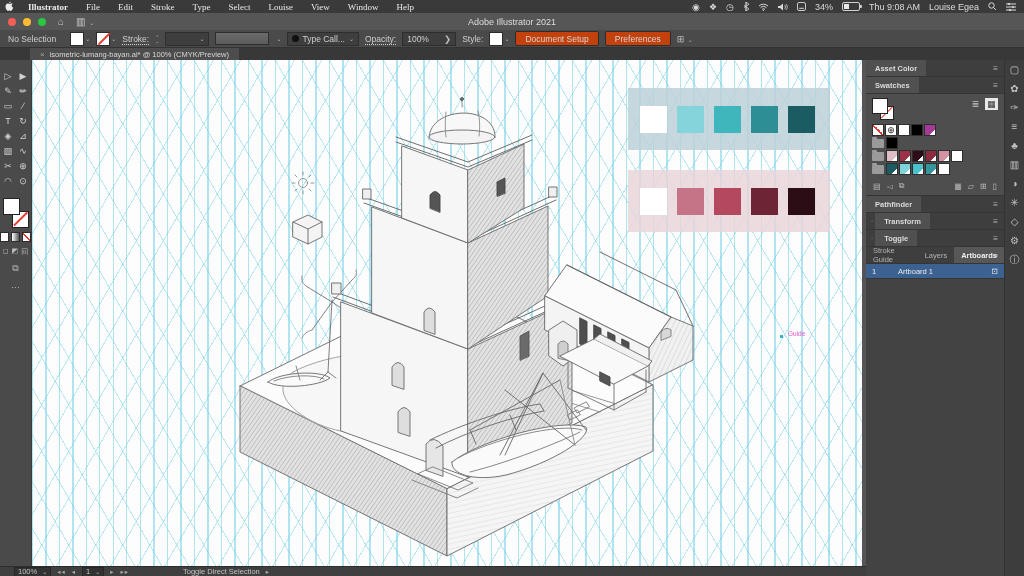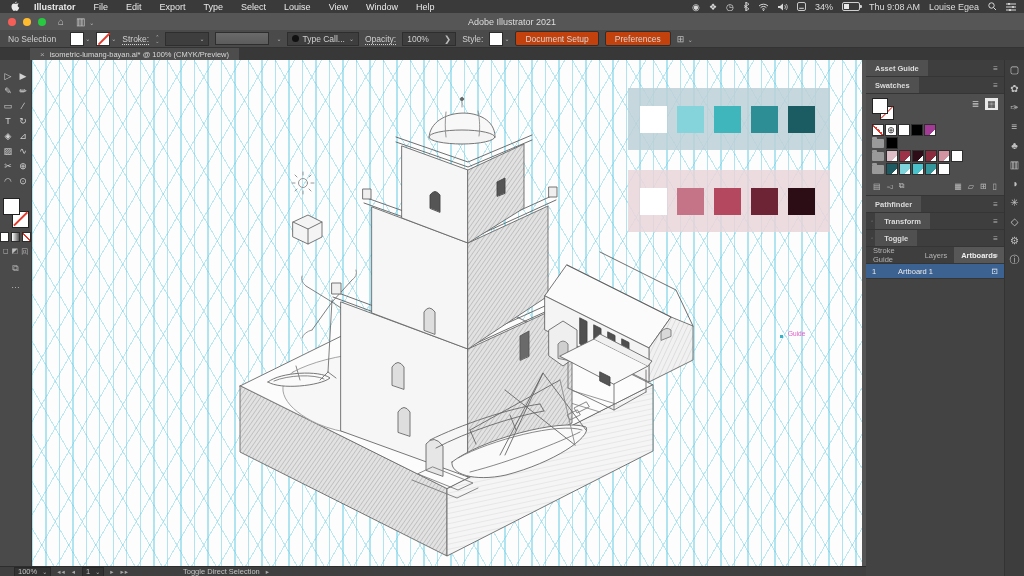--- a/index.html
+++ b/index.html
@@ -1,21 +1,21 @@
 <!DOCTYPE html>
 <html><head>
 <meta charset="utf-8">
 <style>
   html,body{margin:0;padding:0;}
   body{width:1024px;height:576px;overflow:hidden;position:relative;background:#444;
        font-family:"Liberation Sans",sans-serif;-webkit-font-smoothing:antialiased;}
   
   .menubar{position:absolute;left:0;top:0;width:1024px;height:13px;background:#3a3a3a;
            display:flex;align-items:center;color:#e9e9e9;font-size:9px;}
-  .menubar .left{display:flex;align-items:center;gap:0;padding-left:10px;}
+  .menubar .left{display:flex;align-items:center;gap:0;padding-left:4px;font-family:Liberation Serif, serif;}
   .mitem{padding:0 9px;cursor:default;}
   .mitem.bold{font-weight:bold;}
   .apple{width:11px;height:11px;margin-right:4px;display:flex;align-items:center;}
   .menubar .right{margin-left:auto;display:flex;align-items:center;gap:9px;padding-right:8px;color:#ddd;}
   .sico{display:flex;align-items:center;font-size:9px;color:#d8d8d8;}
   .batt{width:16px;height:7px;border:1px solid #cfcfcf;border-radius:2px;position:relative;}
   .batt::after{content:"";position:absolute;right:-3px;top:1.5px;width:2px;height:3px;background:#cfcfcf;border-radius:0 1px 1px 0;}
   .batt .lvl{position:absolute;left:1px;top:1px;bottom:1px;width:34%;background:#e8e8e8;}
   
   .titlebar{position:absolute;left:0;top:13px;width:1024px;height:17px;background:#565656;
@@ -114,21 +114,21 @@
   <div class="left">
     <span class="apple">
       <svg width="10" height="11" viewBox="0 0 10 11">
           <path fill="#e9e9e9" d="M7.1 2.6c-.5 0-1.2.4-1.6.4-.4 0-1-.4-1.6-.4C2.7 2.6 1.5 3.7 1.5 5.7c0 2 1.6 4.2 2.4 4.2.4 0 .9-.3 1.5-.3.6 0 1 .3 1.5.3.8 0 2.3-2.2 2.3-3.3-1-.4-1.5-1.1-1.5-2 0-.8.5-1.5 1.1-1.8-.4-.5-1.1-.2-1.7-.2zM6.6.4c-.7.1-1.5.8-1.4 1.8.8.1 1.5-.8 1.4-1.8z"></path>
         </svg>
     </span>
     <span id="menu-items" style="display:flex;">
         <span class="mitem bold">Illustrator</span>
         <span class="mitem">File</span>
         <span class="mitem">Edit</span>
-        <span class="mitem">Export</span>
+        <span class="mitem">Stroke</span>
         <span class="mitem">Type</span>
         <span class="mitem">Select</span>
         <span class="mitem">Louise</span>
         <span class="mitem">View</span>
         <span class="mitem">Window</span>
         <span class="mitem">Help</span>
       </span>
   </div>
   <div class="right">
     <span class="sico">◉</span>
@@ -393,21 +393,21 @@
       </div>
 
     <span class="guide-dot"></span>
     <span class="guide-lbl">Guide</span>
   </div>
 
   <div class="scrollgap"></div>
 
   <div class="rightpanel">
     <div class="phead">
-      <span class="ptab">Asset Guide</span>
+      <span class="ptab">Asset Color</span>
       <span class="menu">≡</span>
     </div>
     <div class="phead">
       <span class="ptab">Swatches</span>
       <span class="menu">≡</span>
     </div>
     <div class="swbody">
       <div class="swtop">
         <span class="mini-fs">
           <span class="s"></span>

